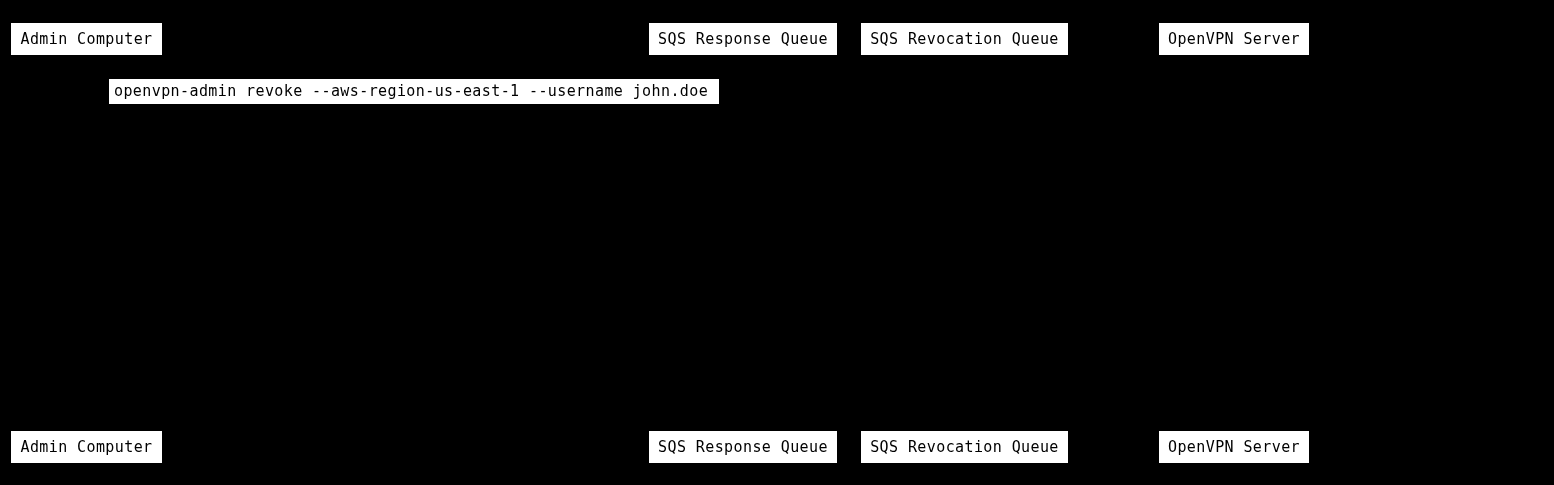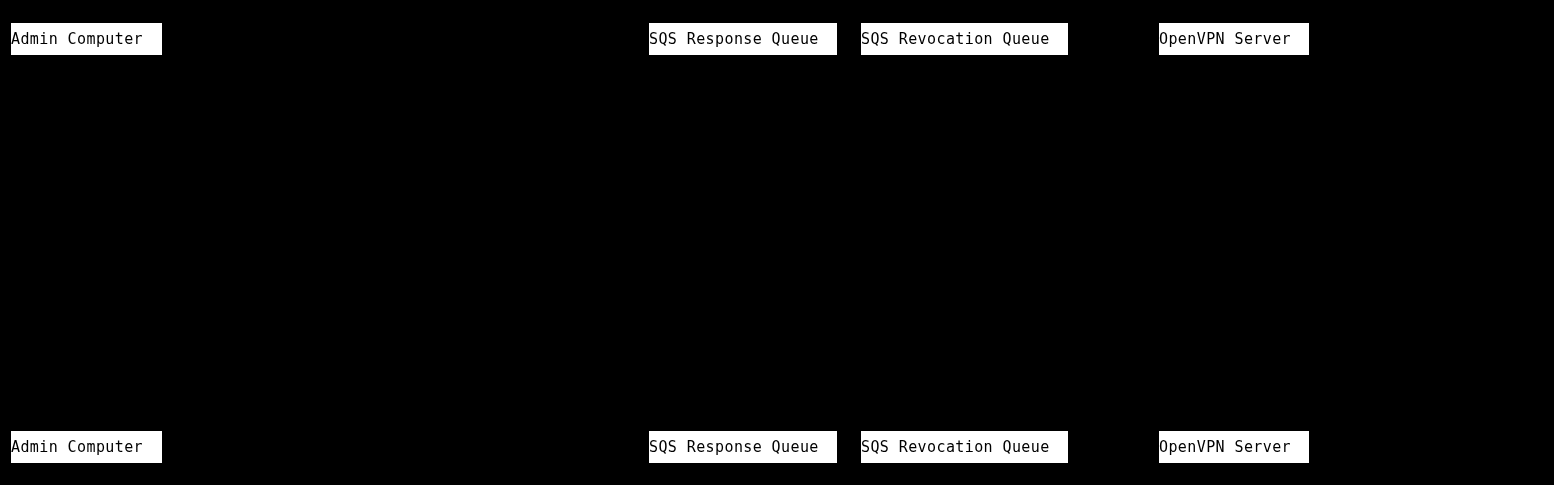--- a/index.html
+++ b/index.html
@@ -21,21 +21,21 @@
   .participant {
     position: absolute;
     box-sizing: border-box;
     background: #FFFFFF;
     border: 1px solid #000000;
     color: #000000;
     font-size: 15px;
     line-height: 1;
     display: flex;
     align-items: center;
-    justify-content: flex-start;
+    justify-content: center;
     letter-spacing: 0.4px;
     white-space: nowrap;
   }
 
   
   .lifeline {
     position: absolute;
     width: 1px;
     background: #000000;
   }
@@ -75,20 +75,23 @@
   </div>
 
   <div class="participant" style="left:860px; top:22px; width:209px; height:34px;">
     <span>SQS Revocation Queue</span>
   </div>
 
   <div class="participant" style="left:1158px; top:22px; width:152px; height:34px;">
     <span>OpenVPN Server</span>
   </div>
 
+  <div class="message-box" style="left:108px; top:78px; width:612px; height:27px;">
+    <span>openvpn-admin revoke --aws-region-us-east-1 --username john.doe</span>
+  </div>
 
   <div class="participant" style="left:10px; top:430px; width:153px; height:34px;">
     <span>Admin Computer</span>
   </div>
 
   <div class="participant" style="left:648px; top:430px; width:190px; height:34px;">
     <span>SQS Response Queue</span>
   </div>
 
   <div class="participant" style="left:860px; top:430px; width:209px; height:34px;">

